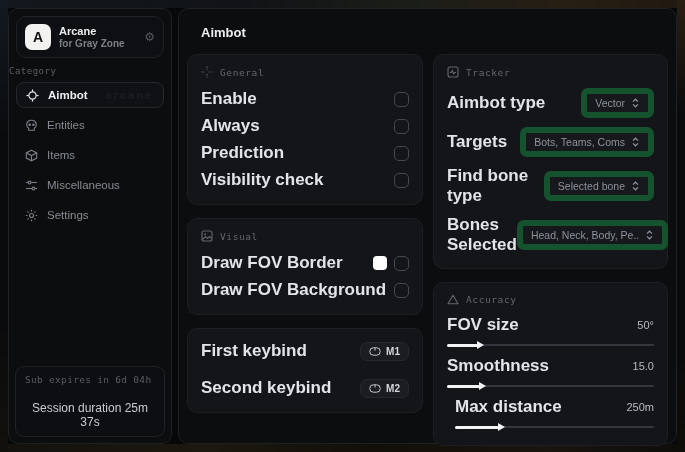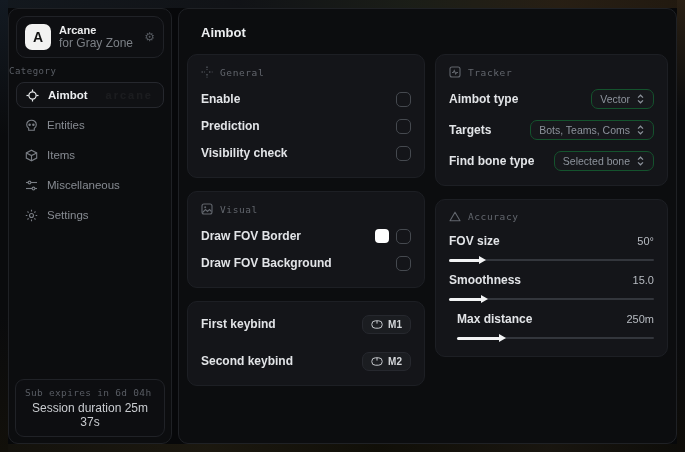--- a/index.html
+++ b/index.html
@@ -37,21 +37,21 @@
     background:#0e0f12;
   }
   .logo {
     width:26px; height:26px; border-radius:7px;
     background:#f2f2f1; color:#111;
     display:flex; align-items:center; justify-content:center;
     font-weight:bold; font-size:14px;
   }
   .side-header .titles { flex:1; line-height:1.15; }
   .app-name { font-size:11px; font-weight:bold; color:#ecedee; }
-  .app-sub { font-size:12px; color:#7c8086; }
+  .app-sub { font-size:10px; color:#7c8086;font-weight:bold; }
   .gear-glyph { font-size:12px; color:#54585e; cursor:pointer; }
 
   .section-label {
     font-family:"DejaVu Sans Mono", monospace;
     font-size:9px; letter-spacing:.5px;
     color:#5b5f66; margin:8px 0 6px 0;
   }
   .nav { padding:0 7px; display:flex; flex-direction:column; gap:4px; }
   .nav-item {
     height:26px; border-radius:8px;
@@ -69,21 +69,21 @@
     font-size:11px; color:#ffffff; opacity:.045;
     letter-spacing:2px; font-weight:bold;
   }
   .side-footer {
     position:absolute; left:6px; right:6px; bottom:6px;
     border:1px solid #202227; border-radius:9px;
     padding:7px 9px; background:#0d0e11;
   }
   .footer-line1 {
     font-family:"DejaVu Sans Mono", monospace;
-    font-size:9.5px; color:#585c63; margin-bottom:3px; letter-spacing:.3px;
+    font-size:9.5px; color:#585c63; margin-bottom:16px; letter-spacing:.3px;
   }
   .footer-line2 { font-size:12px; color:#c9ccd0;text-align:center; }
 
   
   .page-title { font-size:13px; font-weight:bold; color:#eceef0; margin:2px 0 14px 14px; }
   .columns { display:flex; gap:10px; padding:0 0 0 0; }
   .col-left { width:240px; display:flex; flex-direction:column; gap:13px; }
   .col-right { width:235px; display:flex; flex-direction:column; gap:13px; }
 
   .card {
@@ -94,39 +94,39 @@
     display:flex; align-items:center; gap:7px;
     font-family:"DejaVu Sans Mono", monospace;
     font-size:9.5px; letter-spacing:.6px;
     color:#62666d; margin-bottom:10px;
   }
   .row {
     display:flex; align-items:center; justify-content:space-between;
     min-height:22px;
   }
   .rows { display:flex; flex-direction:column; gap:5px; }
-  .row-label { font-size:12px; font-weight:bold; color:#e2e4e7; }
+  .row-label { font-size:17px; font-weight:bold; color:#e2e4e7; }
 
   .checkbox {
     width:15px; height:15px; border-radius:5px;
     border:1.5px solid #45494f; cursor:pointer; background:transparent;
   }
   .row-controls { display:flex; align-items:center; gap:7px; }
   .swatch { width:14px; height:14px; border-radius:4px; cursor:pointer; }
 
   .keybind-btn {
     display:flex; align-items:center; gap:5px;
     background:#1b1d21; border:1px solid #26282e;
     border-radius:7px; padding:3px 8px; cursor:pointer;
     font-size:10px; font-weight:bold; color:#d4d7da;
   }
 
   .dropdown {
     display:flex; align-items:center; gap:6px;
-    background:#17181c; border:1px solid #14532d;
+    background:#17181c; border:6px solid #14532d;
     border-radius:7px; padding:3px 8px; cursor:pointer;
     font-size:10.5px; color:#8d939c; white-space:nowrap;
   }
 
   .slider-group { margin-bottom:6px; }
   .slider {
     position:relative; height:10px; margin-top:5px; cursor:pointer;
   }
   .slider-track {
     position:absolute; top:4px; left:0; right:0; height:2px;
@@ -243,20 +243,24 @@
               <line x1="8" y1="6" x2="11.5" y2="6"></line>
           </svg>
           <span>General</span>
         </div>
         <div class="rows">
           <div class="row">
             <span class="row-label">Enable</span>
             <div class="checkbox"></div>
           </div>
           <div class="row">
+            <span class="row-label">Always</span>
+            <div class="checkbox"></div>
+          </div>
+          <div class="row">
             <span class="row-label">Prediction</span>
             <div class="checkbox"></div>
           </div>
           <div class="row">
             <span class="row-label">Visibility check</span>
             <div class="checkbox"></div>
           </div>
         </div>
       </div>
 
@@ -344,20 +348,30 @@
           <div class="row">
             <span class="row-label">Find bone type</span>
             <div class="dropdown">
               <span>Selected bone</span>
               <svg width="9" height="10" viewBox="0 0 9 10" fill="none" stroke="#8d939c" stroke-width="1.2">
                 <path d="M2 3.6 4.5 1.2 7 3.6"></path>
                   <path d="M2 6.4 4.5 8.8 7 6.4"></path>
               </svg>
             </div>
           </div>
+          <div class="row">
+            <span class="row-label">Bones Selected</span>
+            <div class="dropdown">
+              <span>Head, Neck, Body, Pe..</span>
+              <svg width="9" height="10" viewBox="0 0 9 10" fill="none" stroke="#8d939c" stroke-width="1.2">
+                <path d="M2 3.6 4.5 1.2 7 3.6"></path>
+                  <path d="M2 6.4 4.5 8.8 7 6.4"></path>
+              </svg>
+            </div>
+          </div>
         </div>
       </div>
 
       <div class="card">
         <div class="card-header">
           <svg class="icon-dim" width="12" height="11" viewBox="0 0 12 11" fill="none" stroke="#62666d" stroke-width="1.1">
             <path d="M6 1.2 11 9.8H1z" stroke-linejoin="round"></path>
           </svg>
           <span>Accuracy</span>
         </div>

